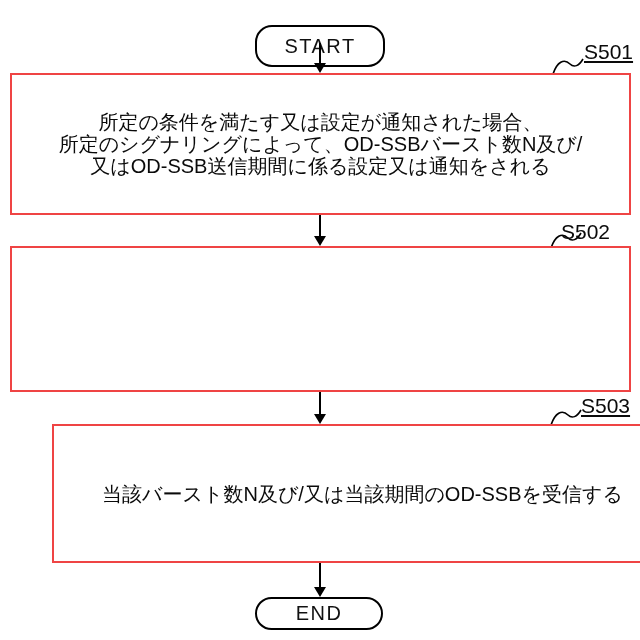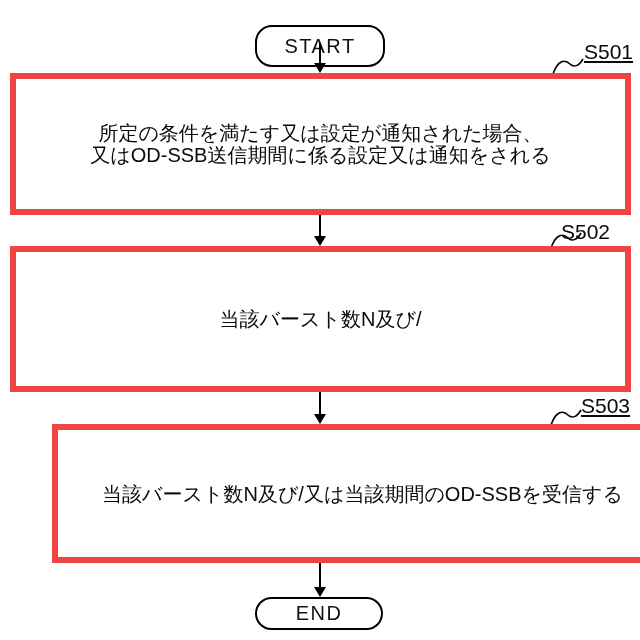--- a/index.html
+++ b/index.html
@@ -32,21 +32,21 @@
   }
   .terminal.start { left: 255px; top: 25px;  width: 130px; height: 42px; }
   .terminal.end   { left: 255px; top: 597px; width: 128px; height: 33px; text-align: center; }
 
   
   .process {
     position: absolute;
     left: 10px;
     width: 621px;
     box-sizing: border-box;
-    border: 6px solid #ef4444;
+    border: 2px solid #ef4444;
     background: #fff;
     display: flex;
     flex-direction: column;
     align-items: center;
     justify-content: center;
     text-align: center;
   }
   .process .txt-line {
     font-size: 20px;
     line-height: 22px;
@@ -120,35 +120,35 @@
     <div class="head"></div>
   </div>
 
   <svg class="leader q1" viewBox="0 0 34 20">
     <path d="M2,19 C6,7 13,3 19,9 C23,13 28,11 32,4" fill="none" stroke="#000" stroke-width="1.6"></path>
   </svg>
   <div class="step-id l1">S501</div>
 
   <div class="process p1">
     <div class="txt-line">所定の条件を満たす又は設定が通知された場合、</div>
+    <div class="txt-line">所定のシグナリングによって、OD-SSBバースト数N及び/</div>
     <div class="txt-line">又はOD-SSB送信期間に係る設定又は通知をされる</div>
   </div>
 
   <div class="arrow a2">
     <div class="shaft"></div>
     <div class="head"></div>
   </div>
 
   <svg class="leader q2" viewBox="0 0 34 20">
     <path d="M2,19 C6,7 13,3 19,9 C23,13 28,11 32,4" fill="none" stroke="#000" stroke-width="1.6"></path>
   </svg>
   <div class="step-id l2">S502</div>
 
   <div class="process p2">
-    <div class="txt-line">当該バースト数N及び/</div>
   </div>
 
   <div class="arrow a3">
     <div class="shaft"></div>
     <div class="head"></div>
   </div>
 
   <svg class="leader q3" viewBox="0 0 34 20">
     <path d="M2,19 C6,7 13,3 19,9 C23,13 28,11 32,4" fill="none" stroke="#000" stroke-width="1.6"></path>
   </svg>

